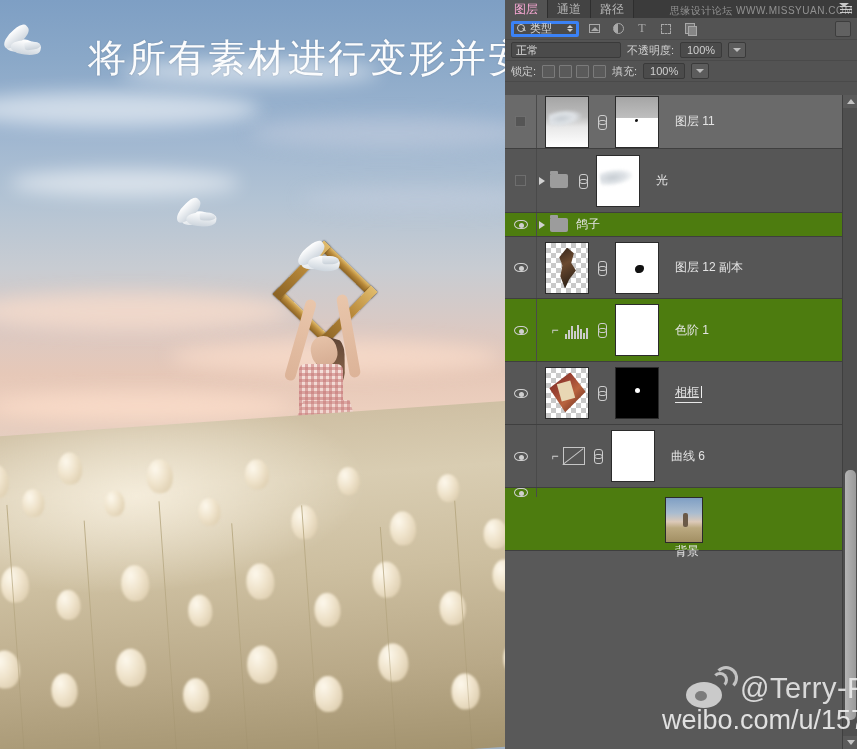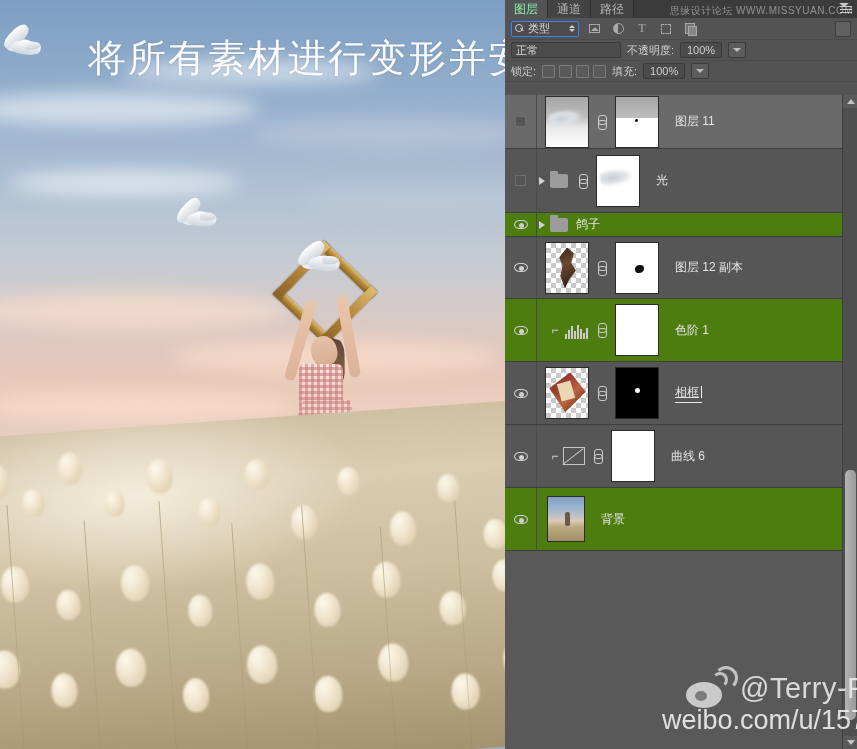--- a/index.html
+++ b/index.html
@@ -145,21 +145,21 @@
   
   #tabs {
     position: relative; height: 18px; background: #3b3b3b;
     display: flex; align-items: stretch;
   }
   .tab {
     display: flex; align-items: center; padding: 0 9px;
     font-size: 12px; color: #b4b4b4; background: #434343;
     border-right: 1px solid #2e2e2e; cursor: default;
   }
-  .tab.active { background: #535353; color: #86efac; }
+  .tab.active { background: #535353; color: #f9a8d4; }
   #panel-menu-icon {
     position: absolute; right: 4px; top: 3px; width: 14px; height: 12px;
   }
   #panel-menu-icon i {
     position: absolute; left: 1px; width: 12px; height: 1px; background: #c9c9c9;
   }
   #panel-menu-icon i:nth-child(1) { top: 3px; }
   #panel-menu-icon i:nth-child(2) { top: 6px; }
   #panel-menu-icon i:nth-child(3) { top: 9px; }
   #panel-menu-icon::before {
@@ -176,21 +176,21 @@
   }
 
   
   #filter-row {
     height: 22px; background: #535353; display: flex; align-items: center;
     padding: 0 6px; gap: 6px; border-bottom: 1px solid #4a4a4a;
   }
   #kind-select {
     display: flex; align-items: center; gap: 4px;
     height: 16px; padding: 0 3px; min-width: 68px;
-    background: #4b4b4b; border: 1px solid #3b82f6; border-radius: 2px;
+    background: #4b4b4b; border: 3px solid #3b82f6; border-radius: 2px;
     font-size: 11px; color: #dcdcdc;
   }
   .magnifier { position: relative; width: 9px; height: 9px; flex: 0 0 auto; }
   .magnifier::before {
     content: ""; position: absolute; left: 0; top: 0;
     width: 6px; height: 6px; border: 1px solid #cfcfcf; border-radius: 50%;
   }
   .magnifier::after {
     content: ""; position: absolute; left: 5px; top: 5px;
     width: 4px; height: 1px; background: #cfcfcf; transform: rotate(45deg);
@@ -717,21 +717,21 @@
         <span class="curve-icon"></span>
         <span class="link-icon"></span>
         <div class="thumb mask">
           <span class="t-solid-white"></span>
         </div>
         <span class="layer-name">曲线 6</span>
       </div>
 
 
 
-      <div class="layer-row" style="height:63px;">
+      <div class="layer-row" style="height:63px;flex-direction:column;">
         <div class="eye-cell">
           <span class="eye"></span>
         </div>
         <div class="thumb small" style="margin-left:10px;">
           <span class="t-photo"></span>
             <span class="t-photo-fig"></span>
         </div>
         <span class="layer-name">背景</span>
       </div>
 

